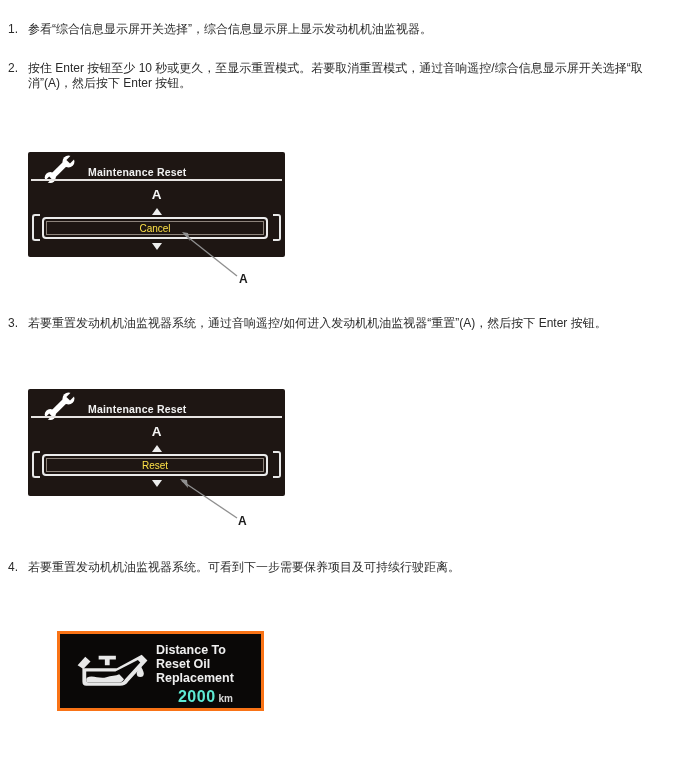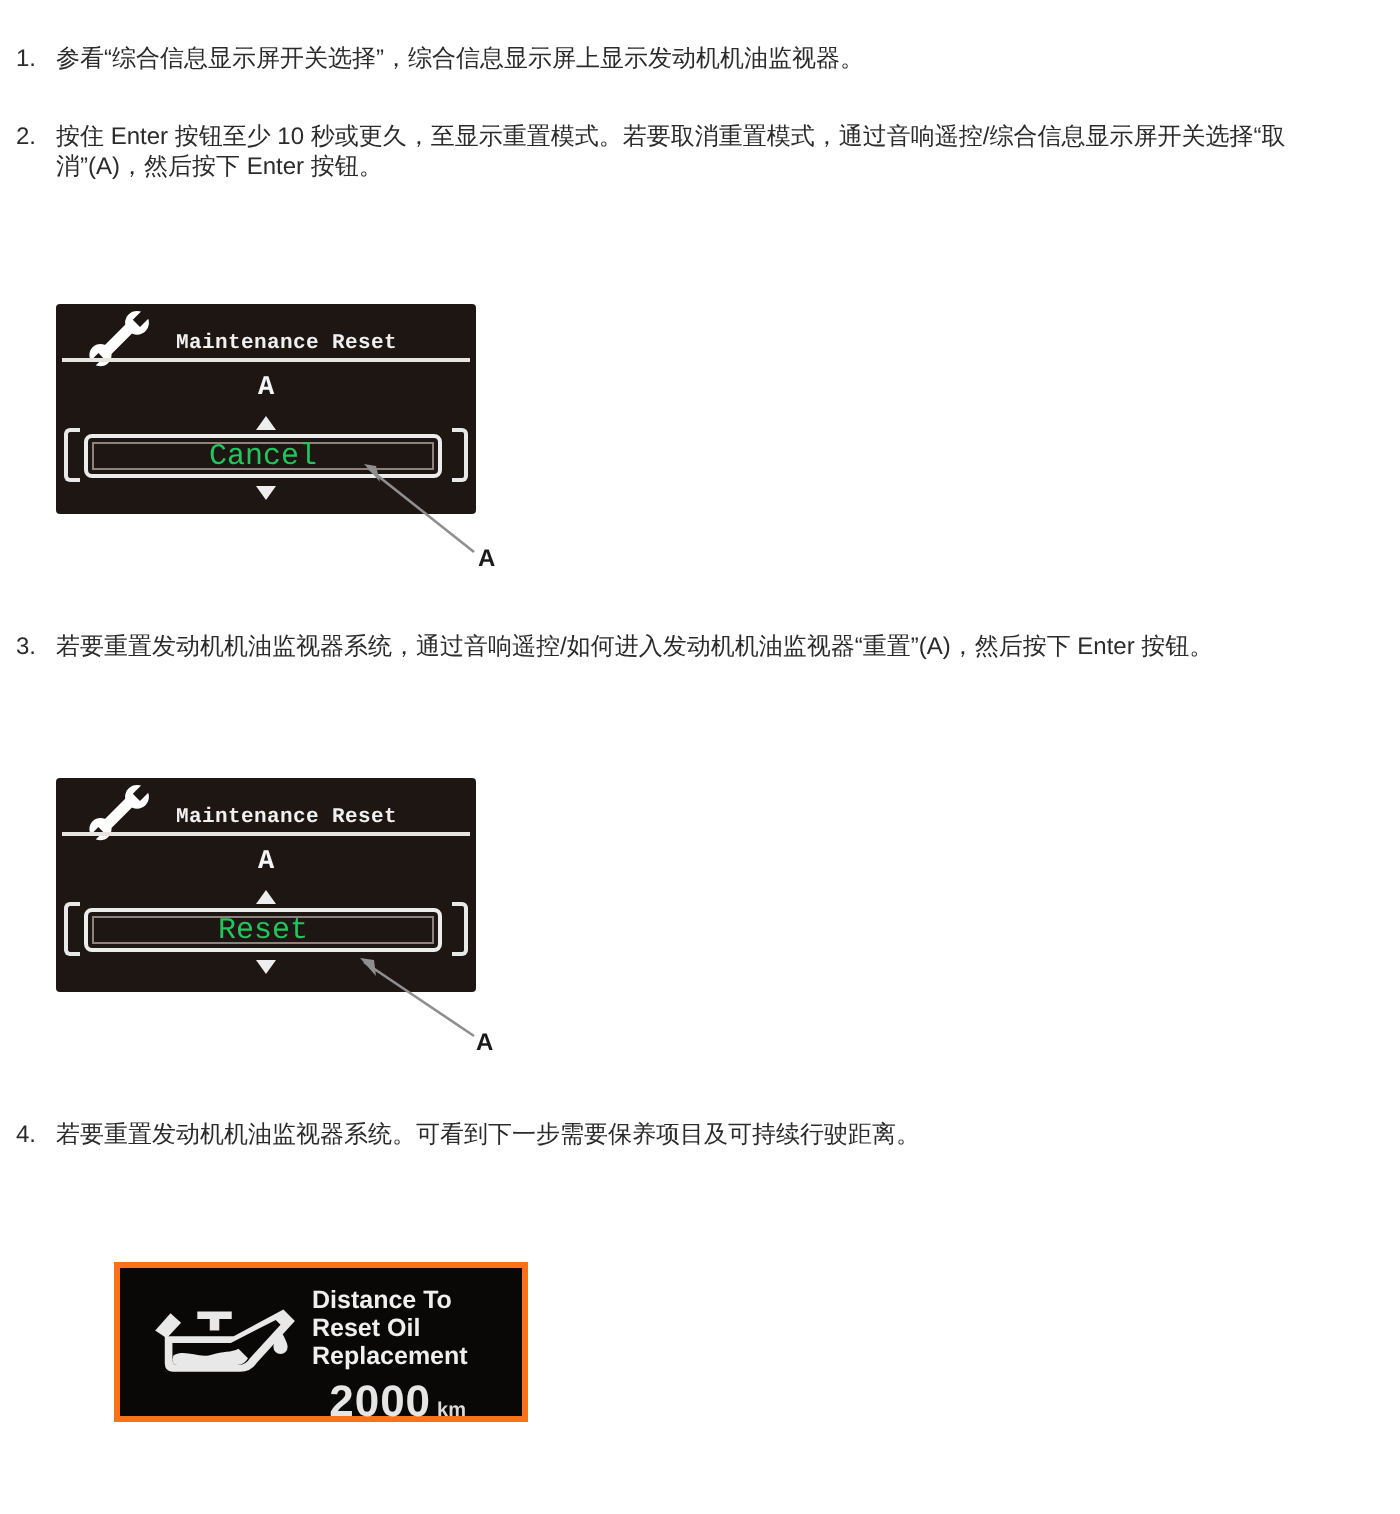--- a/index.html
+++ b/index.html
@@ -6,48 +6,48 @@
   html,body { width:700px; height:757px; background:#ffffff; }
   body { font-family:"Liberation Sans", sans-serif; color:#2b2b2b; position:relative; }
   .page { position:relative; width:700px; height:757px; background:#ffffff; overflow:hidden; }
 
   
   .step { position:absolute; display:flex; font-size:12px; line-height:14.5px; color:#2b2b2b; }
   .step .num { width:13px; flex:0 0 13px; margin-right:7px; text-align:left; }
   .step .txt { flex:1; }
 
   
-  .mid { position:absolute; width:210px; background:#1e1613; border-radius:2px; color:#f2f2f2;font-family:Liberation Mono, monospace; }
+  .mid { position:absolute; width:257px; background:#1e1613; border-radius:2px; color:#f2f2f2; }
   .mid .wrench { position:absolute; left:15px; top:3px; }
   .mid .title { position:absolute; left:60px; top:14px; font-size:10.5px; font-weight:bold; letter-spacing:.2px; color:#f0f0f0; white-space:nowrap; }
   .mid .divider { position:absolute; left:3px; right:3px; top:27px; height:2px; background:#e6e3e1; }
   .mid .sel { position:absolute; left:0; right:0; top:35px; text-align:center; font-size:13.5px; font-weight:bold; color:#f5f5f5; }
   .tri { position:absolute; left:50%; width:0; height:0; margin-left:-5px; }
   .tri.up { top:56px; border-left:5px solid transparent; border-right:5px solid transparent; border-bottom:7px solid #eeeeee; }
   .tri.down { top:91px; border-left:5px solid transparent; border-right:5px solid transparent; border-top:7px solid #eeeeee; }
   .mid .btn { position:absolute; left:14px; right:17px; top:65px; height:22px;
       border:2px solid #ececec; border-radius:4px;
       box-shadow: inset 0 0 0 2px #1e1613, inset 0 0 0 3px #8d837b;
       display:flex; align-items:center; justify-content:center;
-      font-size:15px; color:#22c55e; }
+      font-size:10px; color:#fde047; }
   .bracket { position:absolute; top:62px; width:8px; height:27px; }
   .bracket.l { left:4px; border-left:2px solid #e8e8e8; border-top:2px solid #e8e8e8; border-bottom:2px solid #e8e8e8; border-radius:3px 0 0 3px; }
   .bracket.r { right:4px; border-right:2px solid #e8e8e8; border-top:2px solid #e8e8e8; border-bottom:2px solid #e8e8e8; border-radius:0 3px 3px 0; }
 
   
   .leader { position:absolute; overflow:visible; }
   .callout { position:absolute; font-size:12px; font-weight:bold; color:#1a1a1a; }
 
   
   .oil { position:absolute; left:57px; top:631px; width:207px; height:80px; background:#0a0807;
       border:3px solid #f97316; color:#efefef; }
   .oil .oilicon { position:absolute; left:12px; top:15px; }
   .oil .lbl { position:absolute; left:96px; top:9px; font-size:12.5px; font-weight:bold; line-height:14px; color:#efefef; }
   .oil .valrow { position:absolute; right:28px; top:54px; display:flex; align-items:baseline; }
-  .oil .val { font-size:22px; font-weight:bold; color:#e5e5e5; letter-spacing:.5px; }
+  .oil .val { font-size:16px; font-weight:bold; color:#5eead4; letter-spacing:.5px; }
   .oil .unit { font-size:10px; font-weight:bold; margin-left:3px; color:#d9d9d9; }
 </style>
 </head>
 <body>
 
 <div class="page">
 
   <div class="step" style="left:8px; top:22px; width:665px;">
     <span class="num">1.</span>
     <span class="txt">参看“综合信息显示屏开关选择”，综合信息显示屏上显示发动机机油监视器。</span>

